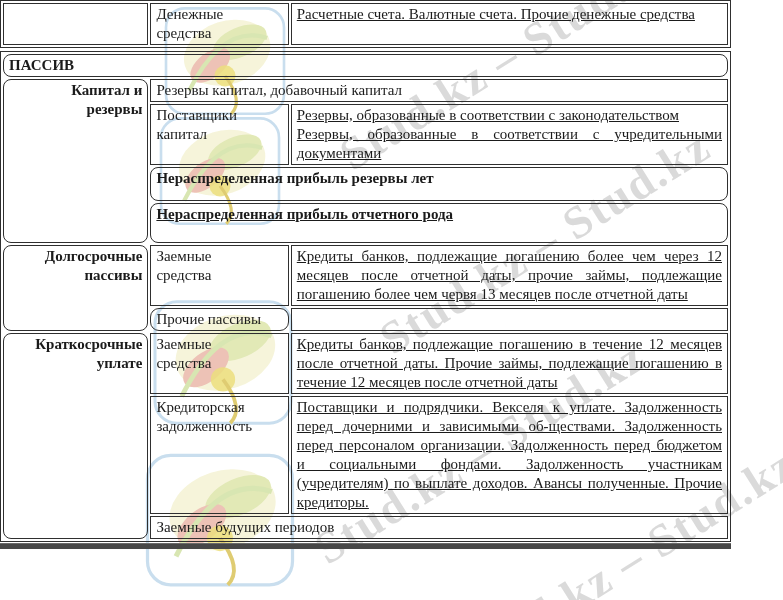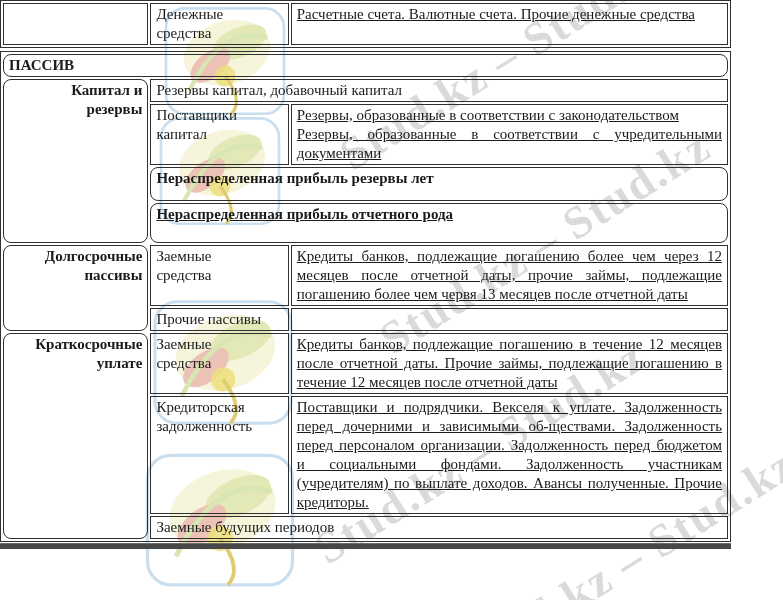--- a/index.html
+++ b/index.html
@@ -32,21 +32,21 @@
   .b{font-weight:bold;border-radius:8px;}
   .ctr{text-align:right;}
   .pre{white-space:pre-line;margin-top:40px;}
   .desc{text-align:justify;line-height:20px;text-decoration:underline;}
   .lh18a{line-height:18px;}
   .lh185{line-height:18.5px;}
   .sp{line-height:31px;}      
   .sp36{line-height:36px;}    
   .h30{height:30px;}
   .h36{height:36px;text-decoration:underline;}
-  .indent{padding-left:9px;}
+  .indent{padding-left:9px;border-radius:9px;}
   
   .bottom-bar{
     position:relative;z-index:1;margin-top:1px;
     width:731px;height:5px;background:#474747;border-top:1px solid #6a6a6a;
   }
 </style>
 </head>
 <body>
 
 <div class="page">

